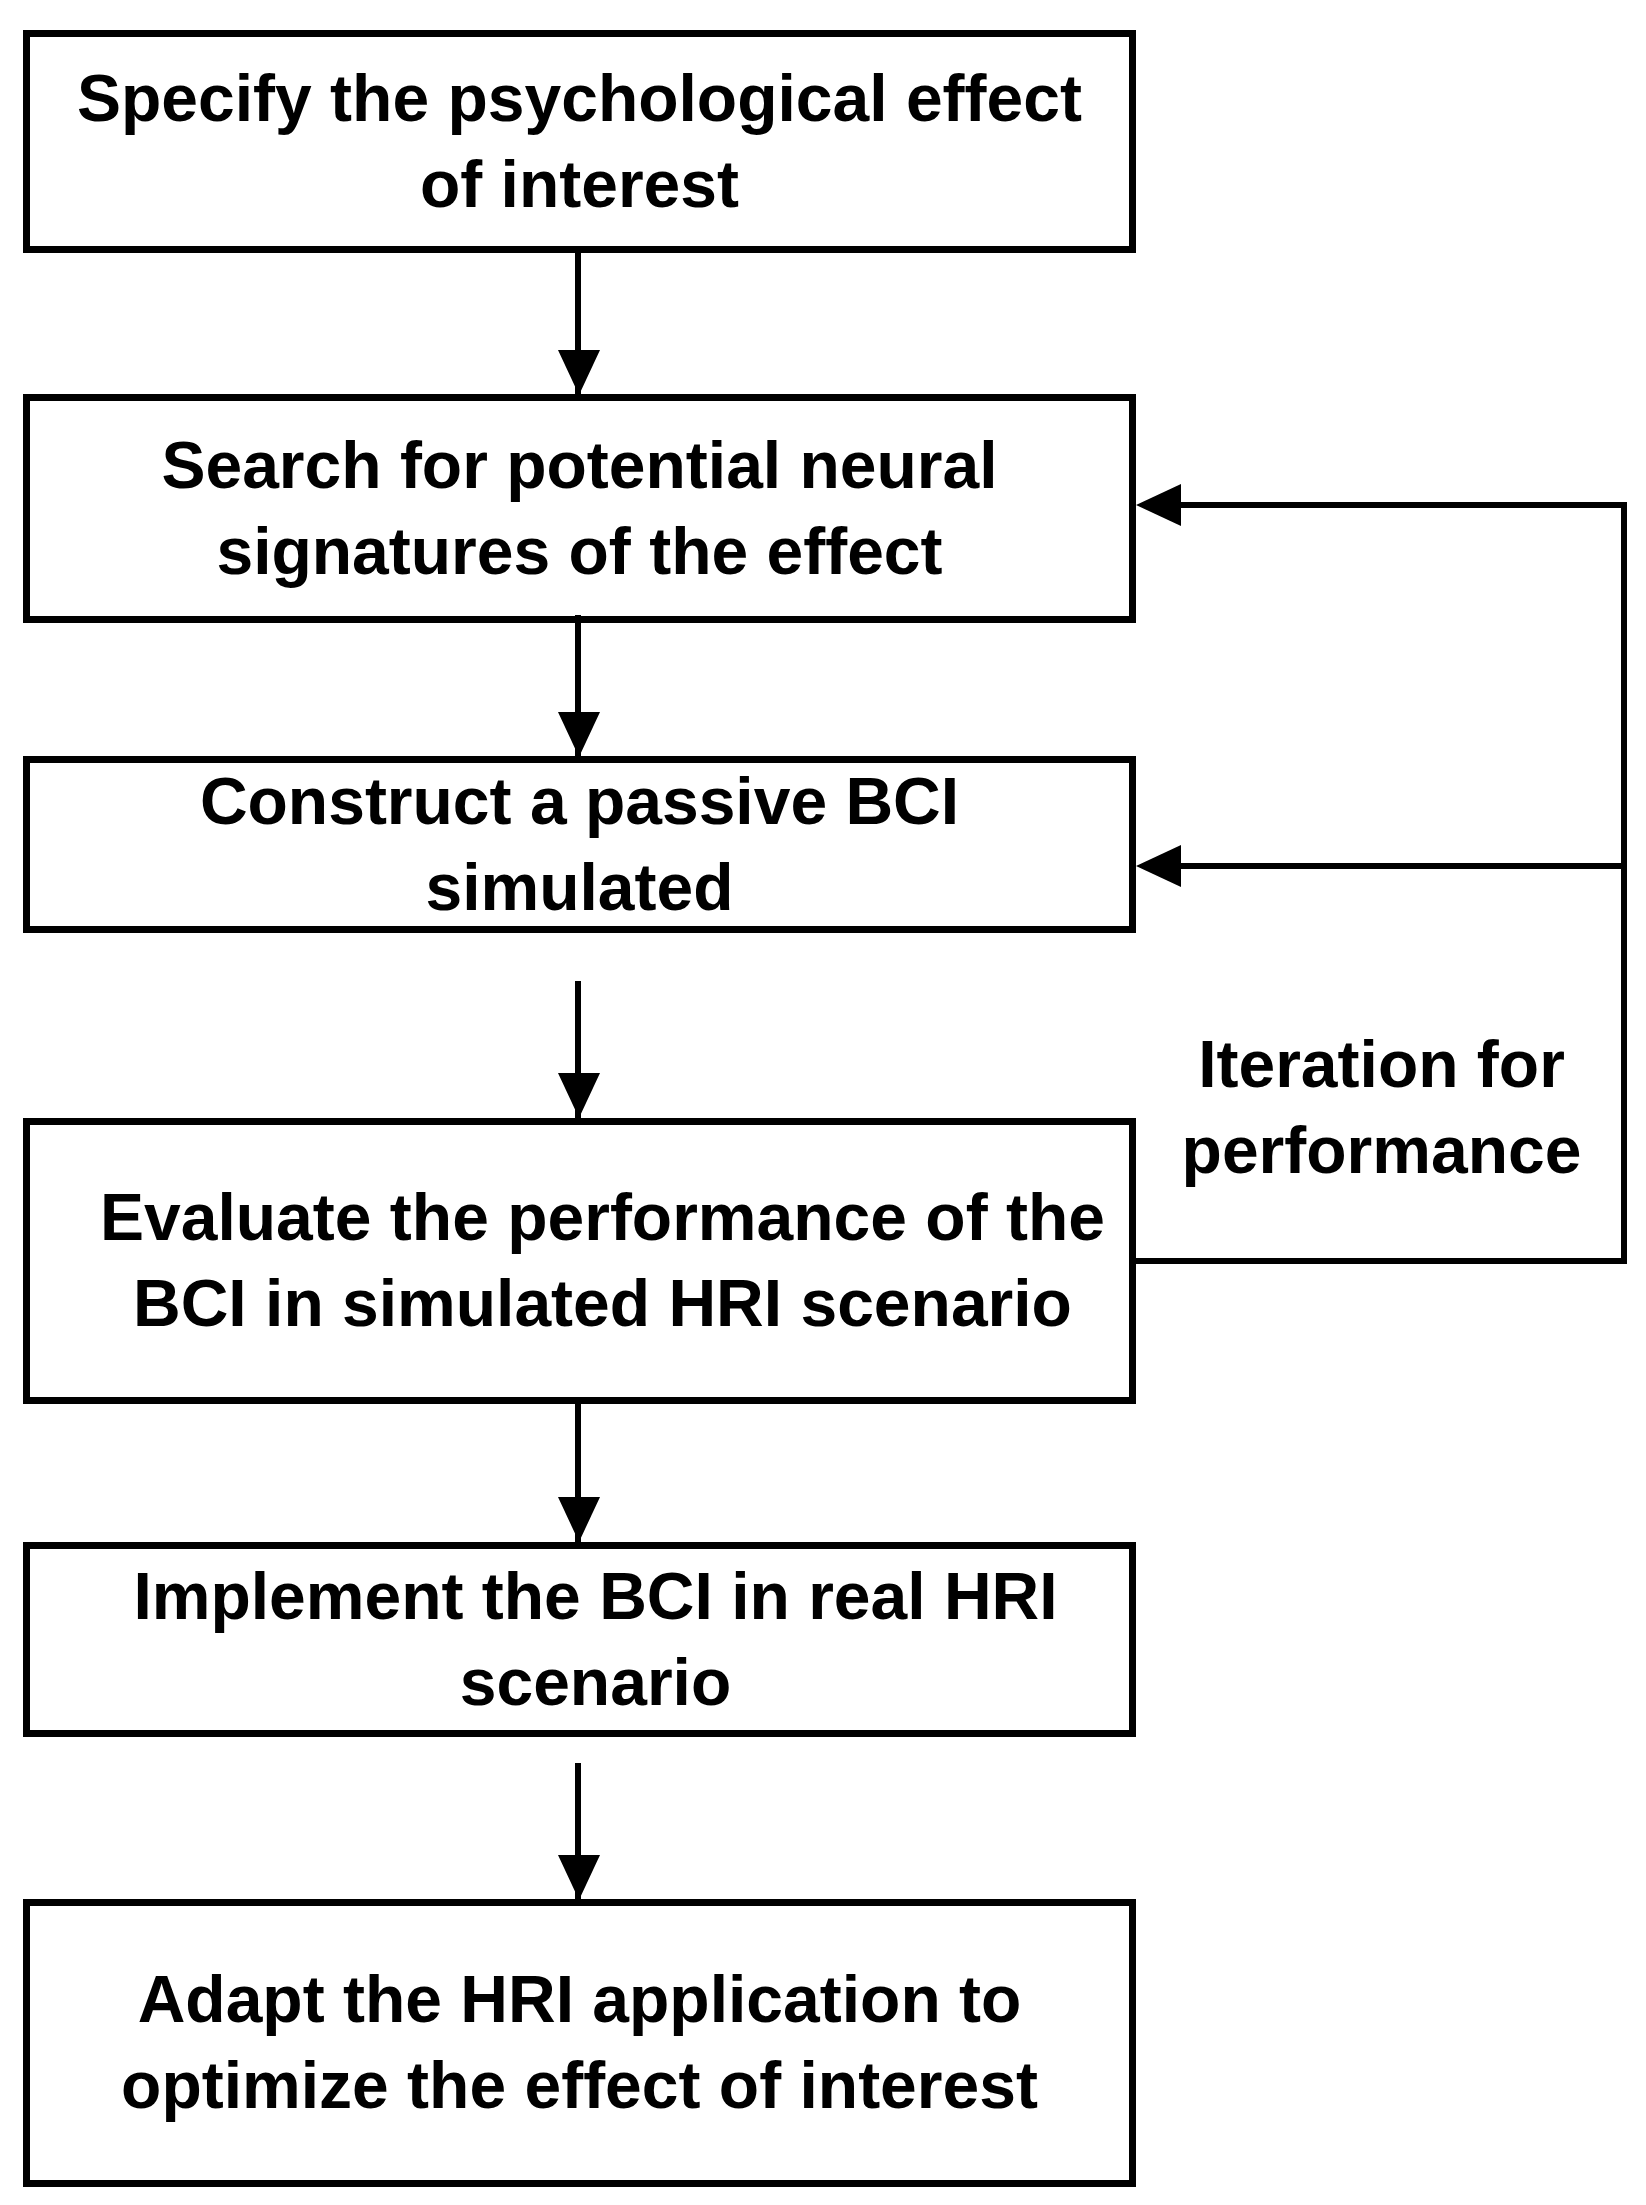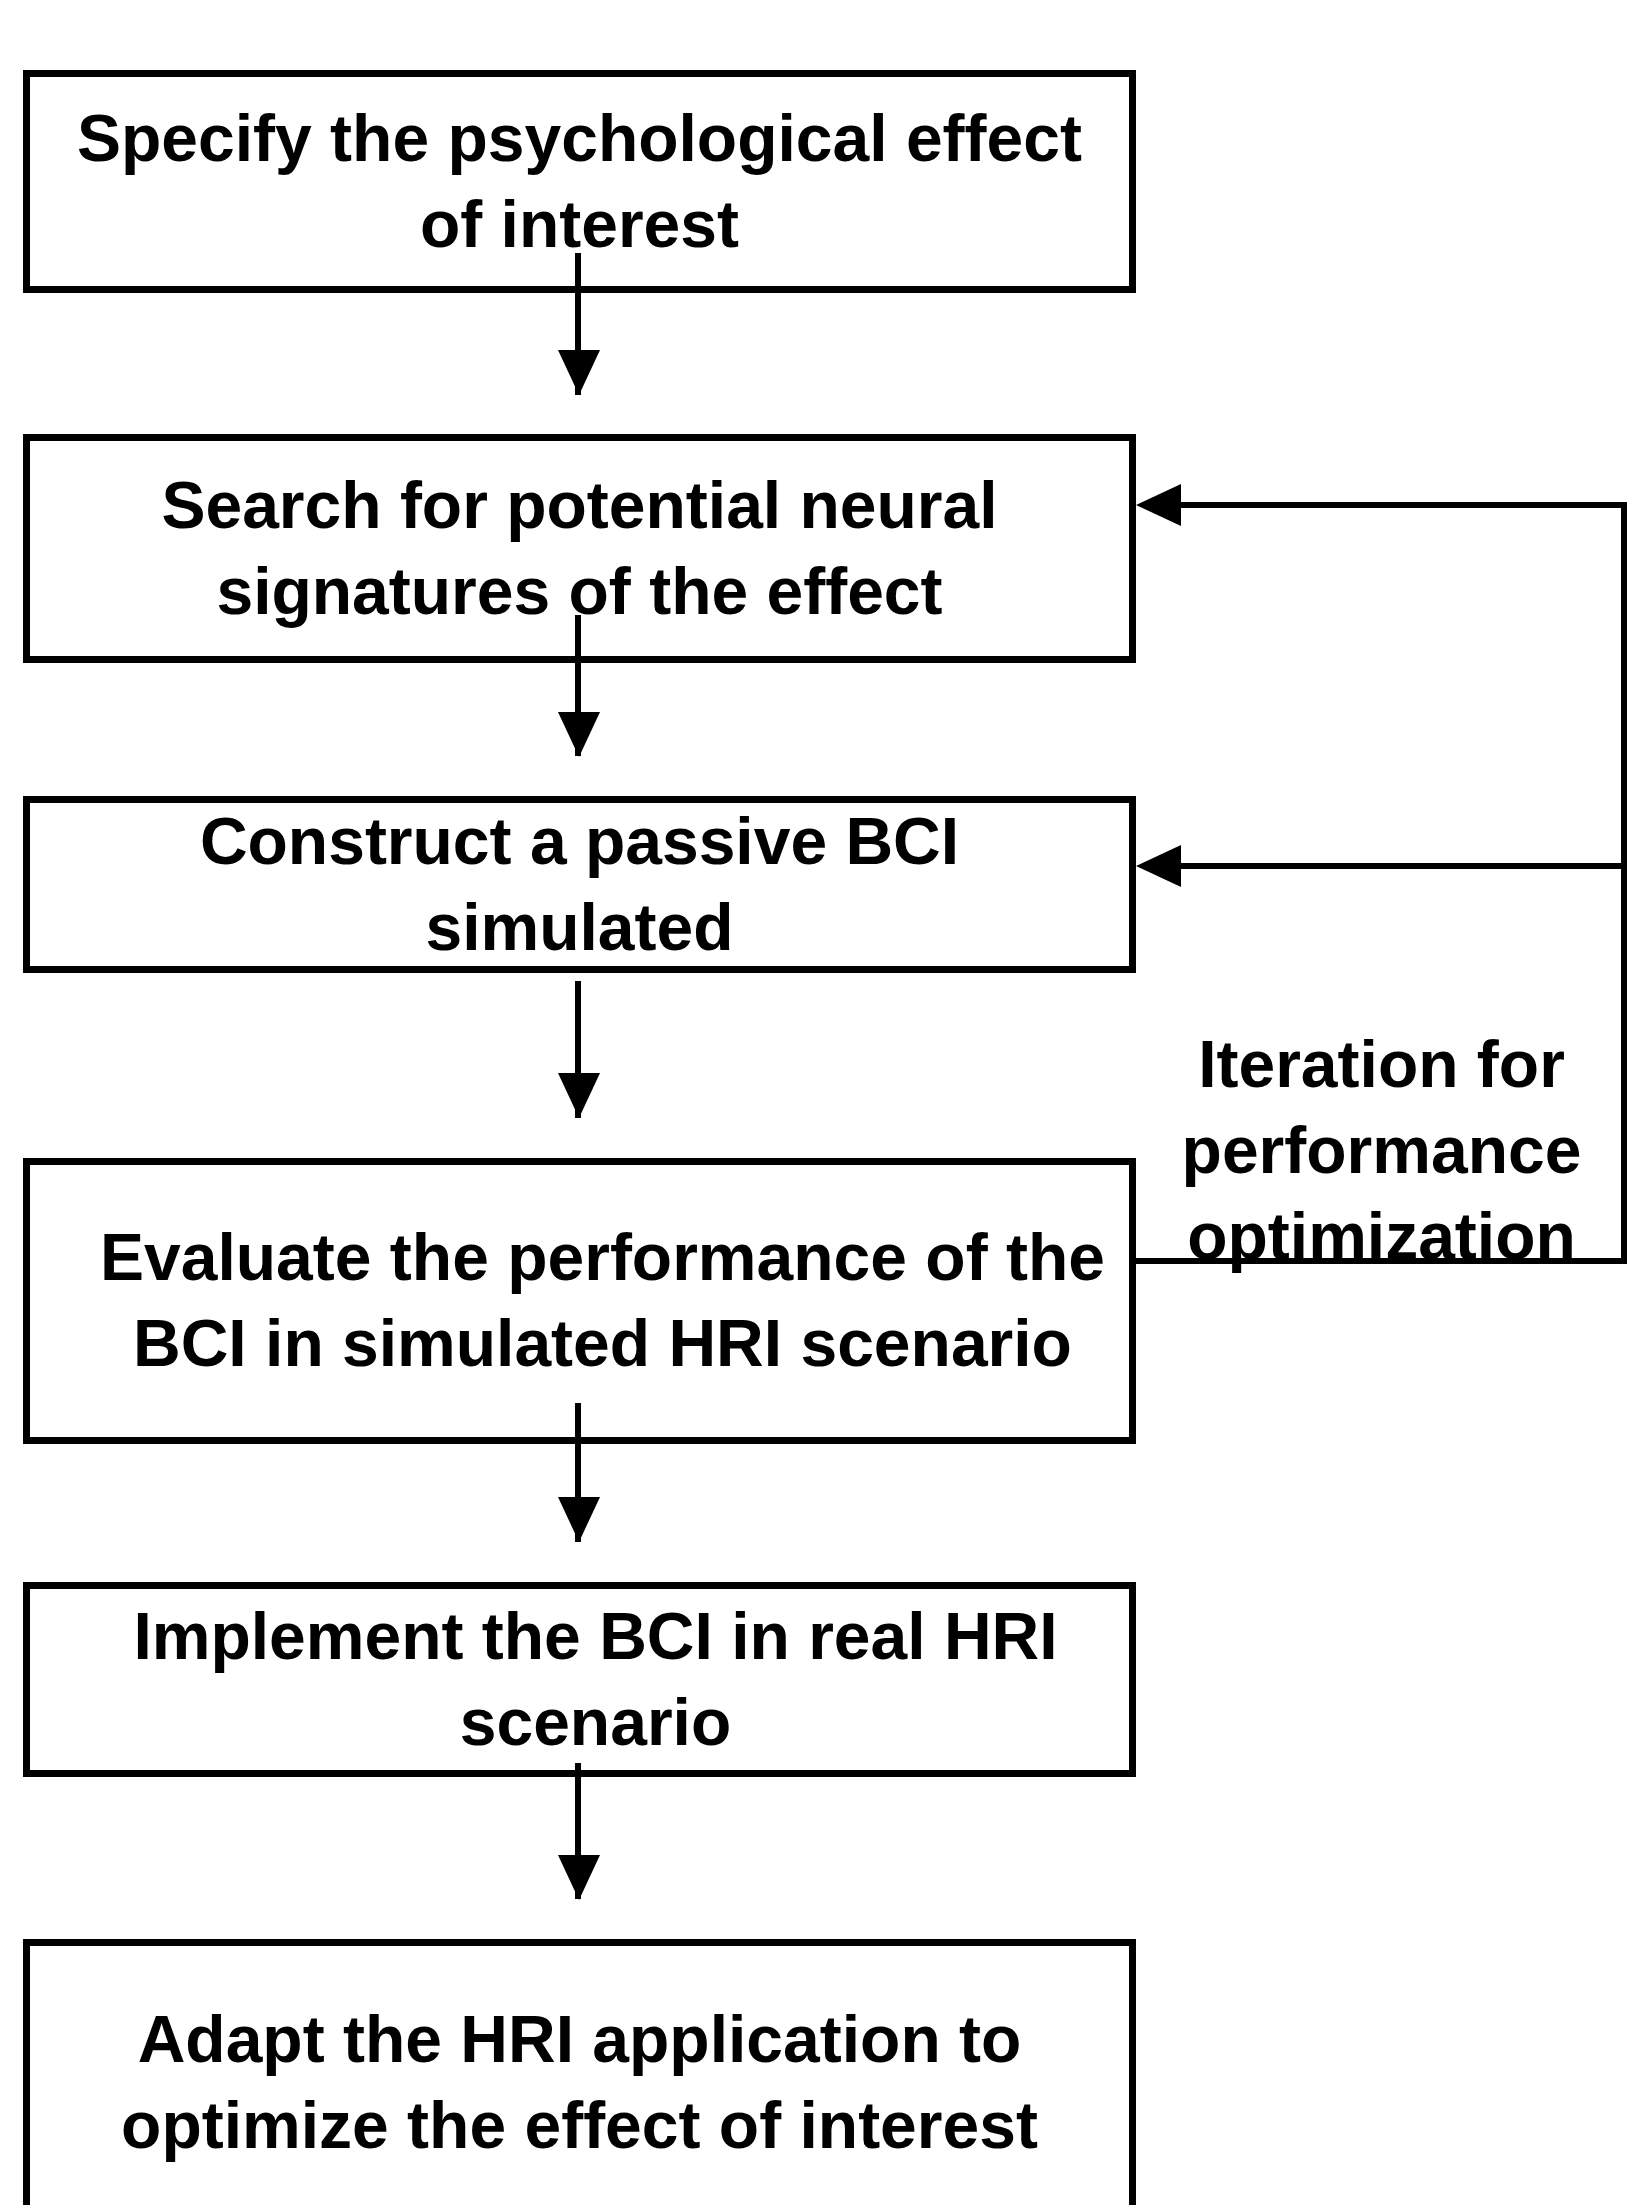--- a/index.html
+++ b/index.html
@@ -24,21 +24,20 @@
     box-sizing: border-box;
     background: #ffffff;
     display: flex;
     flex-direction: column;
     align-items: center;
     justify-content: center;
     text-align: center;
     font-size: 66px;
     font-weight: 700;
     line-height: 1.3;
-    margin-top: 40px;
   }
   .flow-box span {
     display: block;
     white-space: nowrap;
   }
   .vline {
     position: absolute;
     width: 6.2px;
     background: #000000;
   }
@@ -162,17 +161,16 @@
 
   <div class="hline" id="feedback-top-line"></div>
   <div class="arrow-left-head" id="feedback-top-head"></div>
 
   <div class="hline" id="feedback-mid-line"></div>
   <div class="arrow-left-head" id="feedback-mid-head"></div>
 
   <div class="side-label">
     <span>Iteration for</span>
     <span>performance</span>
-    <span>optimization</span>
   </div>
 
 </div>
 
 
 </body></html>

